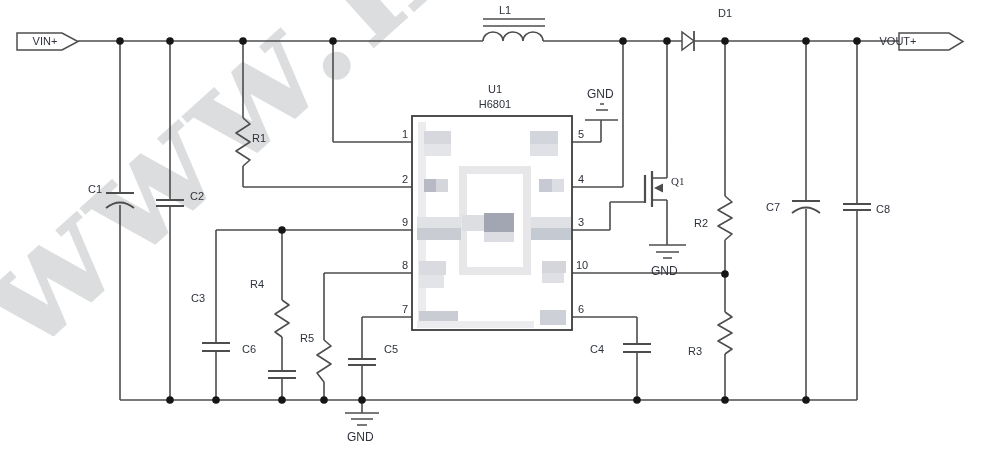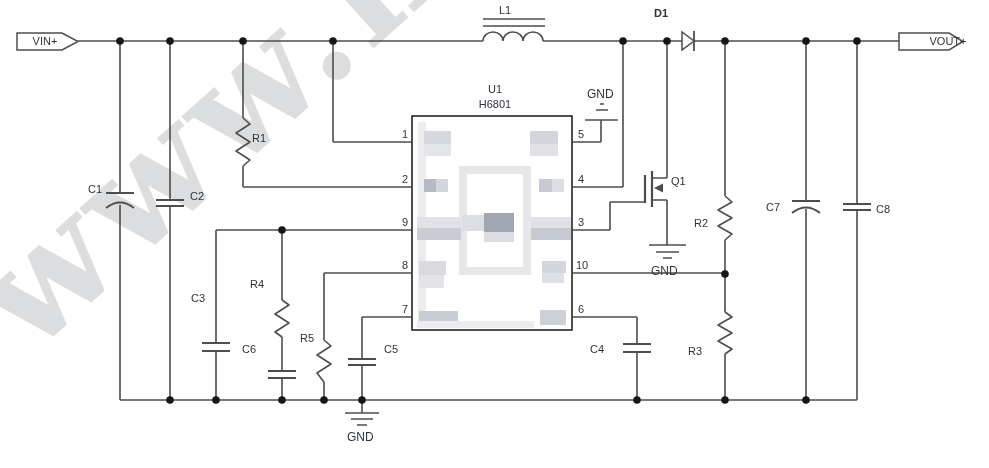--- a/index.html
+++ b/index.html
@@ -142,38 +142,38 @@
     <div class="mos" style="left:419px;top:261px;width:27px;height:14px;background:#dadbe0;"></div>
     <div class="mos" style="left:419px;top:275px;width:25px;height:13px;background:#e3e4e8;"></div>
     <div class="mos" style="left:542px;top:261px;width:24px;height:12px;background:#d4d6dc;"></div>
     <div class="mos" style="left:542px;top:273px;width:22px;height:10px;background:#dfe0e5;"></div>
     <div class="mos" style="left:419px;top:311px;width:39px;height:14px;background:#caccd4;"></div>
     <div class="mos" style="left:540px;top:310px;width:26px;height:15px;background:#ced0d7;"></div>
     <div class="mos" style="left:417px;top:321px;width:117px;height:7px;background:#ececef;"></div>
   </div>
 
   <span class="lbl center" style="left:20px;top:34px;width:50px;">VIN+</span>
-  <span class="lbl center" style="left:923px;top:34px;width:50px;">VOUT+</span>
+  <span class="lbl center" style="left:873px;top:34px;width:50px;">VOUT+</span>
 
   <span class="lbl" style="left:66px;top:182px;margin-left:22px;">C1</span>
   <span class="lbl" style="left:190px;top:189px;">C2</span>
   <span class="lbl" style="left:252px;top:131px;">R1</span>
   <span class="lbl" style="left:191px;top:291px;">C3</span>
   <span class="lbl" style="left:250px;top:277px;">R4</span>
   <span class="lbl" style="left:242px;top:342px;">C6</span>
   <span class="lbl" style="left:300px;top:331px;">R5</span>
   <span class="lbl" style="left:384px;top:342px;">C5</span>
   <span class="lbl" style="left:590px;top:342px;">C4</span>
   <span class="lbl" style="left:694px;top:216px;text-align:right;">R2</span>
   <span class="lbl" style="left:688px;top:344px;">R3</span>
   <span class="lbl" style="left:758px;top:200px;margin-left:8px;">C7</span>
   <span class="lbl" style="left:876px;top:202px;">C8</span>
   <span class="lbl center" style="left:490px;top:3px;width:30px;">L1</span>
-  <span class="lbl" style="left:654px;top:6px;font-weight:bold;">D1</span>
-  <span class="lbl" style="left:671px;top:174px;">Q1</span>
+  <span class="lbl" style="left:718px;top:6px;">D1</span>
+  <span class="lbl" style="left:671px;top:174px;font-family:Liberation Serif, serif;">Q1</span>
 
   <span class="lbl center" style="left:480px;top:82px;width:30px;">U1</span>
   <span class="lbl center" style="left:467px;top:97px;width:56px;">H6801</span>
 
   <span class="lbl gndlbl" style="left:587px;top:87px;">GND</span>
   <span class="lbl gndlbl" style="left:651px;top:264px;">GND</span>
   <span class="lbl gndlbl" style="left:347px;top:430px;">GND</span>
 
   <span class="lbl pin right" style="left:392px;top:127px;">1</span>
   <span class="lbl pin right" style="left:392px;top:172px;">2</span>

